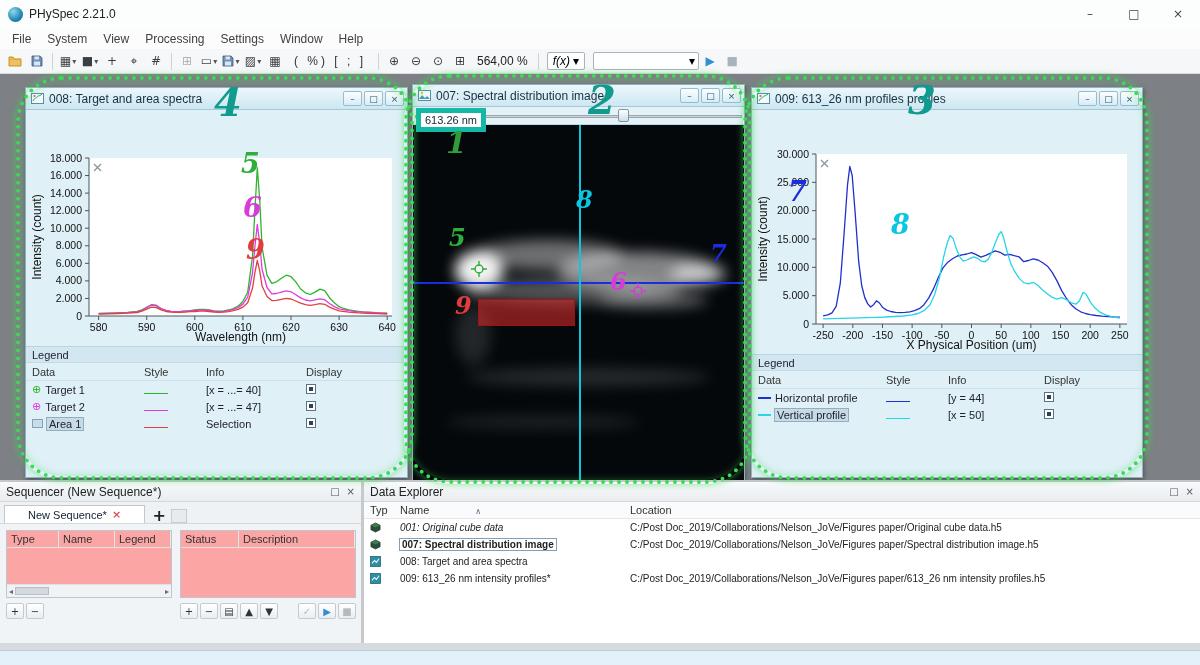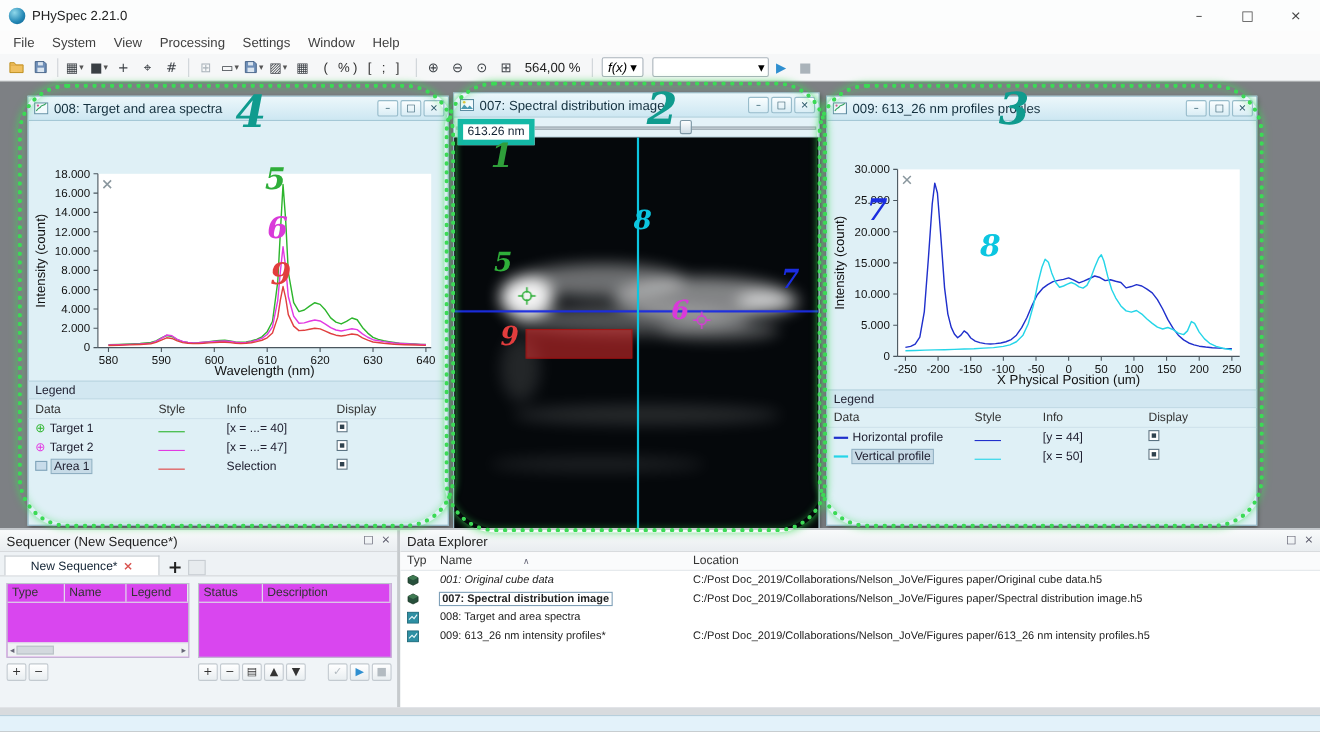--- a/index.html
+++ b/index.html
@@ -74,21 +74,21 @@
   .bottom{position:absolute;left:0;top:480px;width:1200px;height:163px;background:#eef1f4;border-top:2px solid #c4c8cc;display:flex}
   .panel-seq{width:364px;position:relative;border-right:3px solid #c6cacd;background:#f0f4f7}
   .panel-explorer{flex:1;position:relative;background:#fff}
   .dock-header{height:20px;display:flex;align-items:center;background:linear-gradient(#f8fafb,#e9edf0);border-bottom:1px solid #d4d8db;font-size:12px;color:#222;padding:0 6px}
   .dock-btns{margin-left:auto;display:flex;gap:7px;color:#556;font-size:10px}
   .seq-tabs{height:22px;display:flex;align-items:flex-end;padding:2px 4px 0;background:#eef2f5;border-bottom:1px solid #d4d8db}
   .seq-tab{display:inline-flex;align-items:center;gap:5px;background:#fff;border:1px solid #c2c8cd;border-bottom:none;padding:2px 23px;font-size:11px;color:#123}
   .tab-close{color:#d9534f;font-weight:bold;font-size:11px}
   .seq-addtab{width:18px;height:16px;display:inline-flex;align-items:center;justify-content:center;font-weight:bold;color:#222;margin-left:5px}
   .seq-ghostbtn{width:16px;height:14px;border:1px solid #c8cdd2;background:#e7ebee;margin-left:3px}
-  .seq-box{position:absolute;background:#d946ef;border:1px solid #bdc6cc}
+  .seq-box{position:absolute;background:#fca5a5;border:1px solid #bdc6cc}
   .seq-left{left:6px;top:48px;width:166px;height:68px}
   .seq-right{left:180px;top:48px;width:176px;height:68px}
   .seq-cols{display:grid;height:17px;border-bottom:1px solid #dde3e7;font-size:11px;color:#333;align-items:stretch}
   .seq-cols3{grid-template-columns:52px 56px 1fr}
   .seq-cols2{grid-template-columns:58px 1fr}
   .seq-cols span{padding-left:4px;border-right:1px solid #e3e8ec;display:flex;align-items:center}
   .seq-hscroll{position:absolute;left:0;right:0;bottom:0;height:13px;background:#f0f2f4;border-top:1px solid #dde2e6;display:flex;align-items:center;font-size:8px;color:#667;padding:0 2px}
   .seq-hs-thumb{width:34px;height:8px;background:#d3d9de;border:1px solid #b8c0c6;margin-left:2px}
   .seq-btnrow{position:absolute;display:flex;gap:2px}
   #seq-left-btns{left:6px;top:121px}

